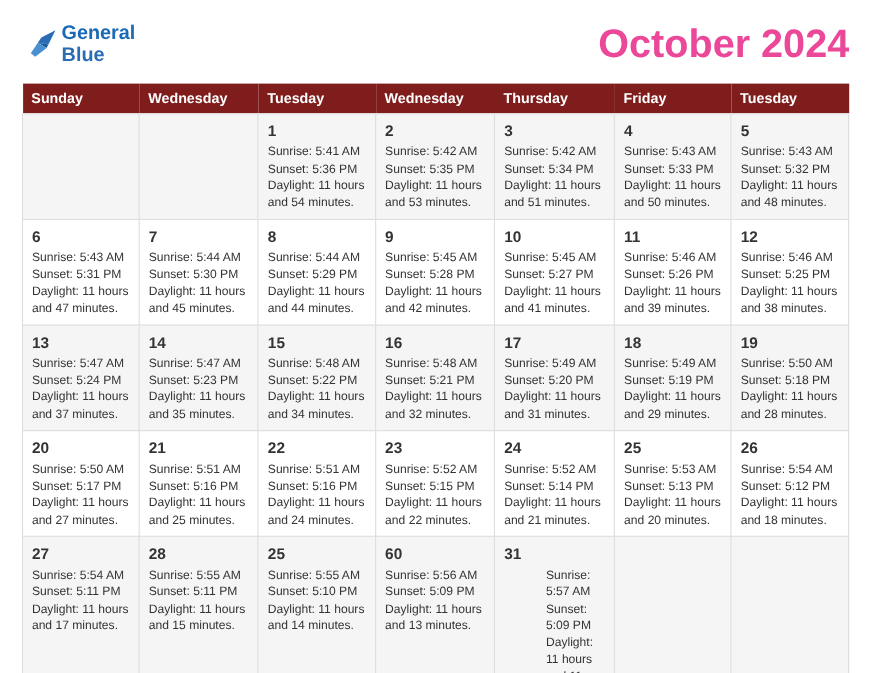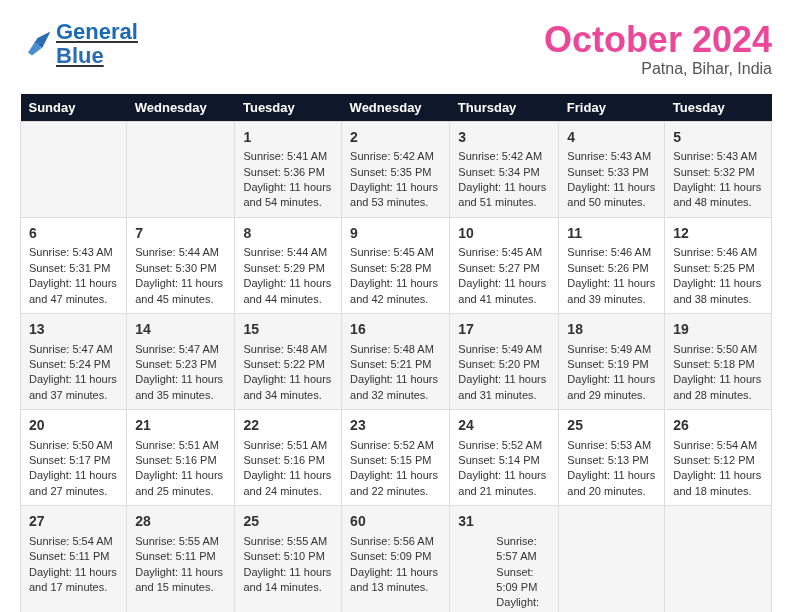--- a/index.html
+++ b/index.html
@@ -15,25 +15,24 @@
       justify-content: space-between;
       align-items: flex-start;
       margin-bottom: 16px;
     }
     .logo {
       display: flex;
       align-items: center;
       gap: 4px;
     }
     .logo-text {
-      font-size: 22px;
+      font-size: 18px;
       font-weight: bold;
       color: #333;
       line-height: 1.1;
-      text-decoration: underline;
     }
     .logo-text span {
       color: #1a6ab5;
     }
     .logo-bird {
       width: 32px;
       height: 28px;
     }
     .title-block {
       text-align: right;
@@ -47,21 +46,21 @@
     .subtitle {
       font-size: 16px;
       color: #555;
     }
     table {
       width: 100%;
       border-collapse: collapse;
       font-size: 11px;
     }
     thead tr th {
-      background-color: #0f172a;
+      background-color: #7f1d1d;
       color: #fff;
       padding: 6px 8px;
       text-align: left;
       font-size: 13px;
       font-weight: bold;
     }
     tbody tr td {
       vertical-align: top;
       padding: 6px 8px;
       border: 1px solid #ddd;
@@ -97,21 +96,20 @@
       <polygon points="18,16 30,18 38,2 28,22" fill="#1a5a9a"></polygon>
       <polygon points="10,28 18,16 28,22 15,32" fill="#4a90d0"></polygon>
     </svg>
     <div class="logo-text">
       <div><span>General</span></div>
       <div><span style="color:#2a6db5">Blue</span></div>
     </div>
   </div>
   <div class="title-block">
     <div class="month-title">October 2024</div>
-    <div class="subtitle">Patna, Bihar, India</div>
   </div>
 </div>
 
 <table>
   <thead>
     <tr>
     <th>Sunday</th>
         <th>Wednesday</th>
         <th>Tuesday</th>
         <th>Wednesday</th>

